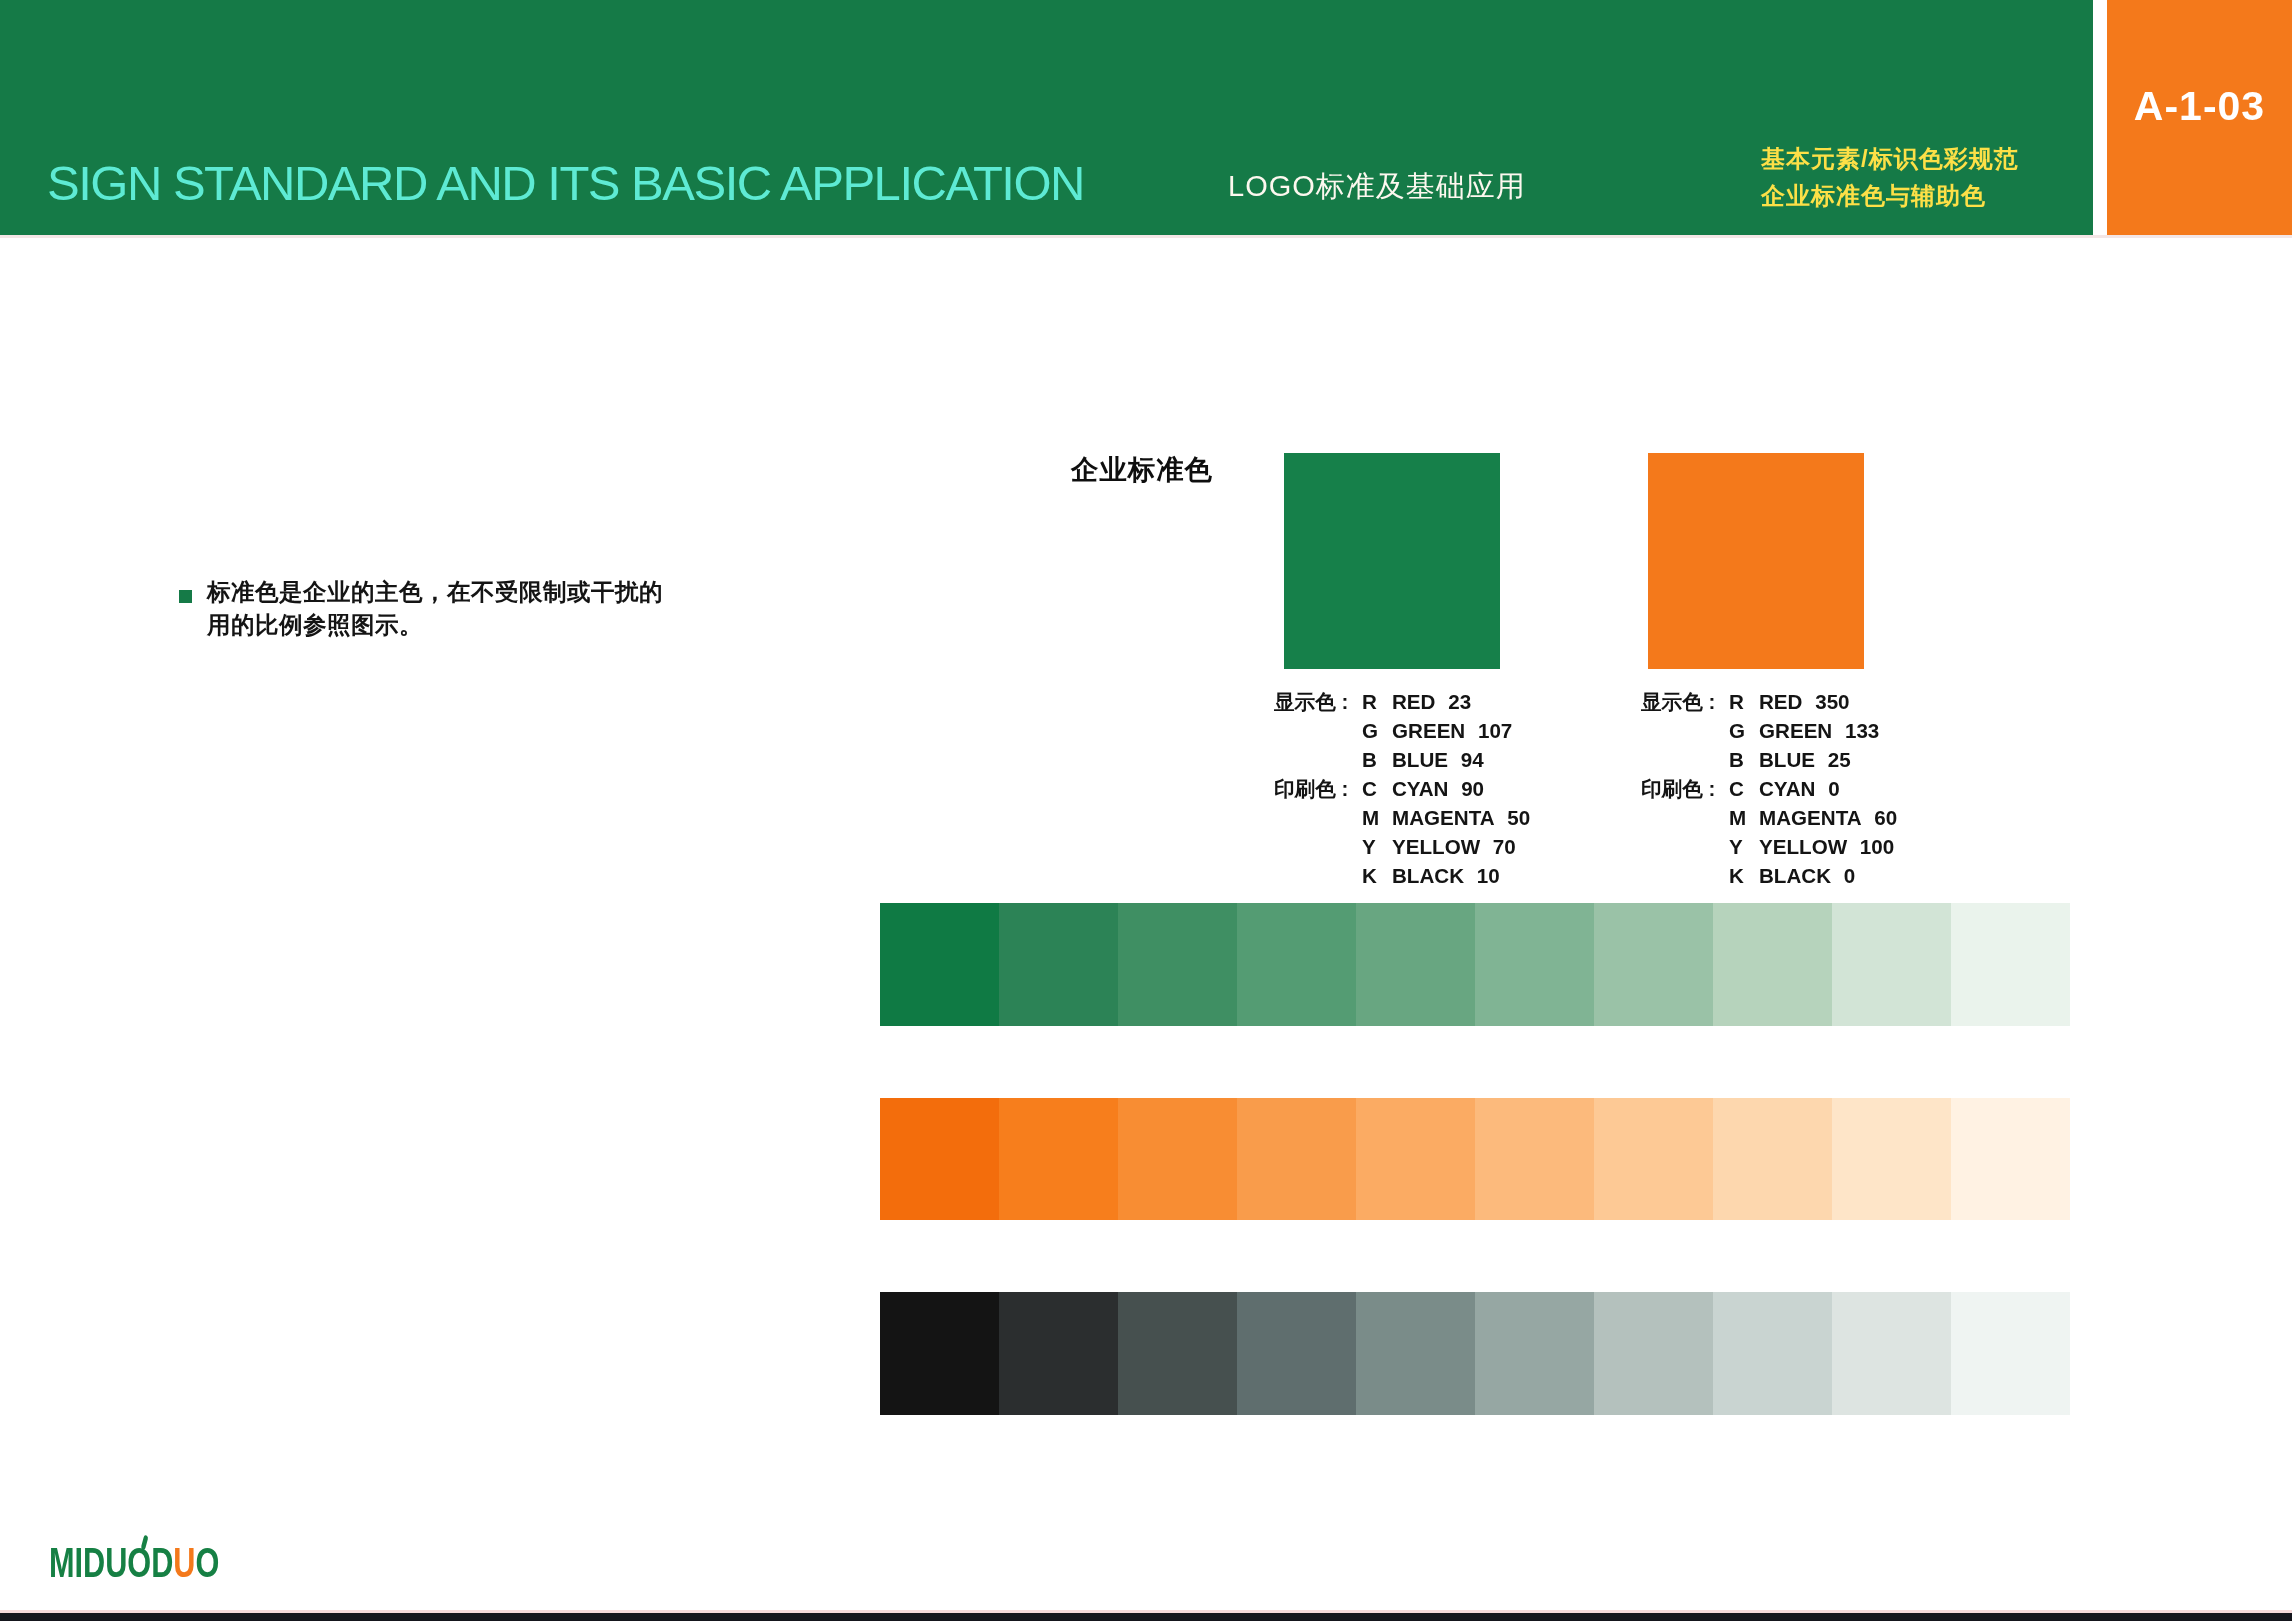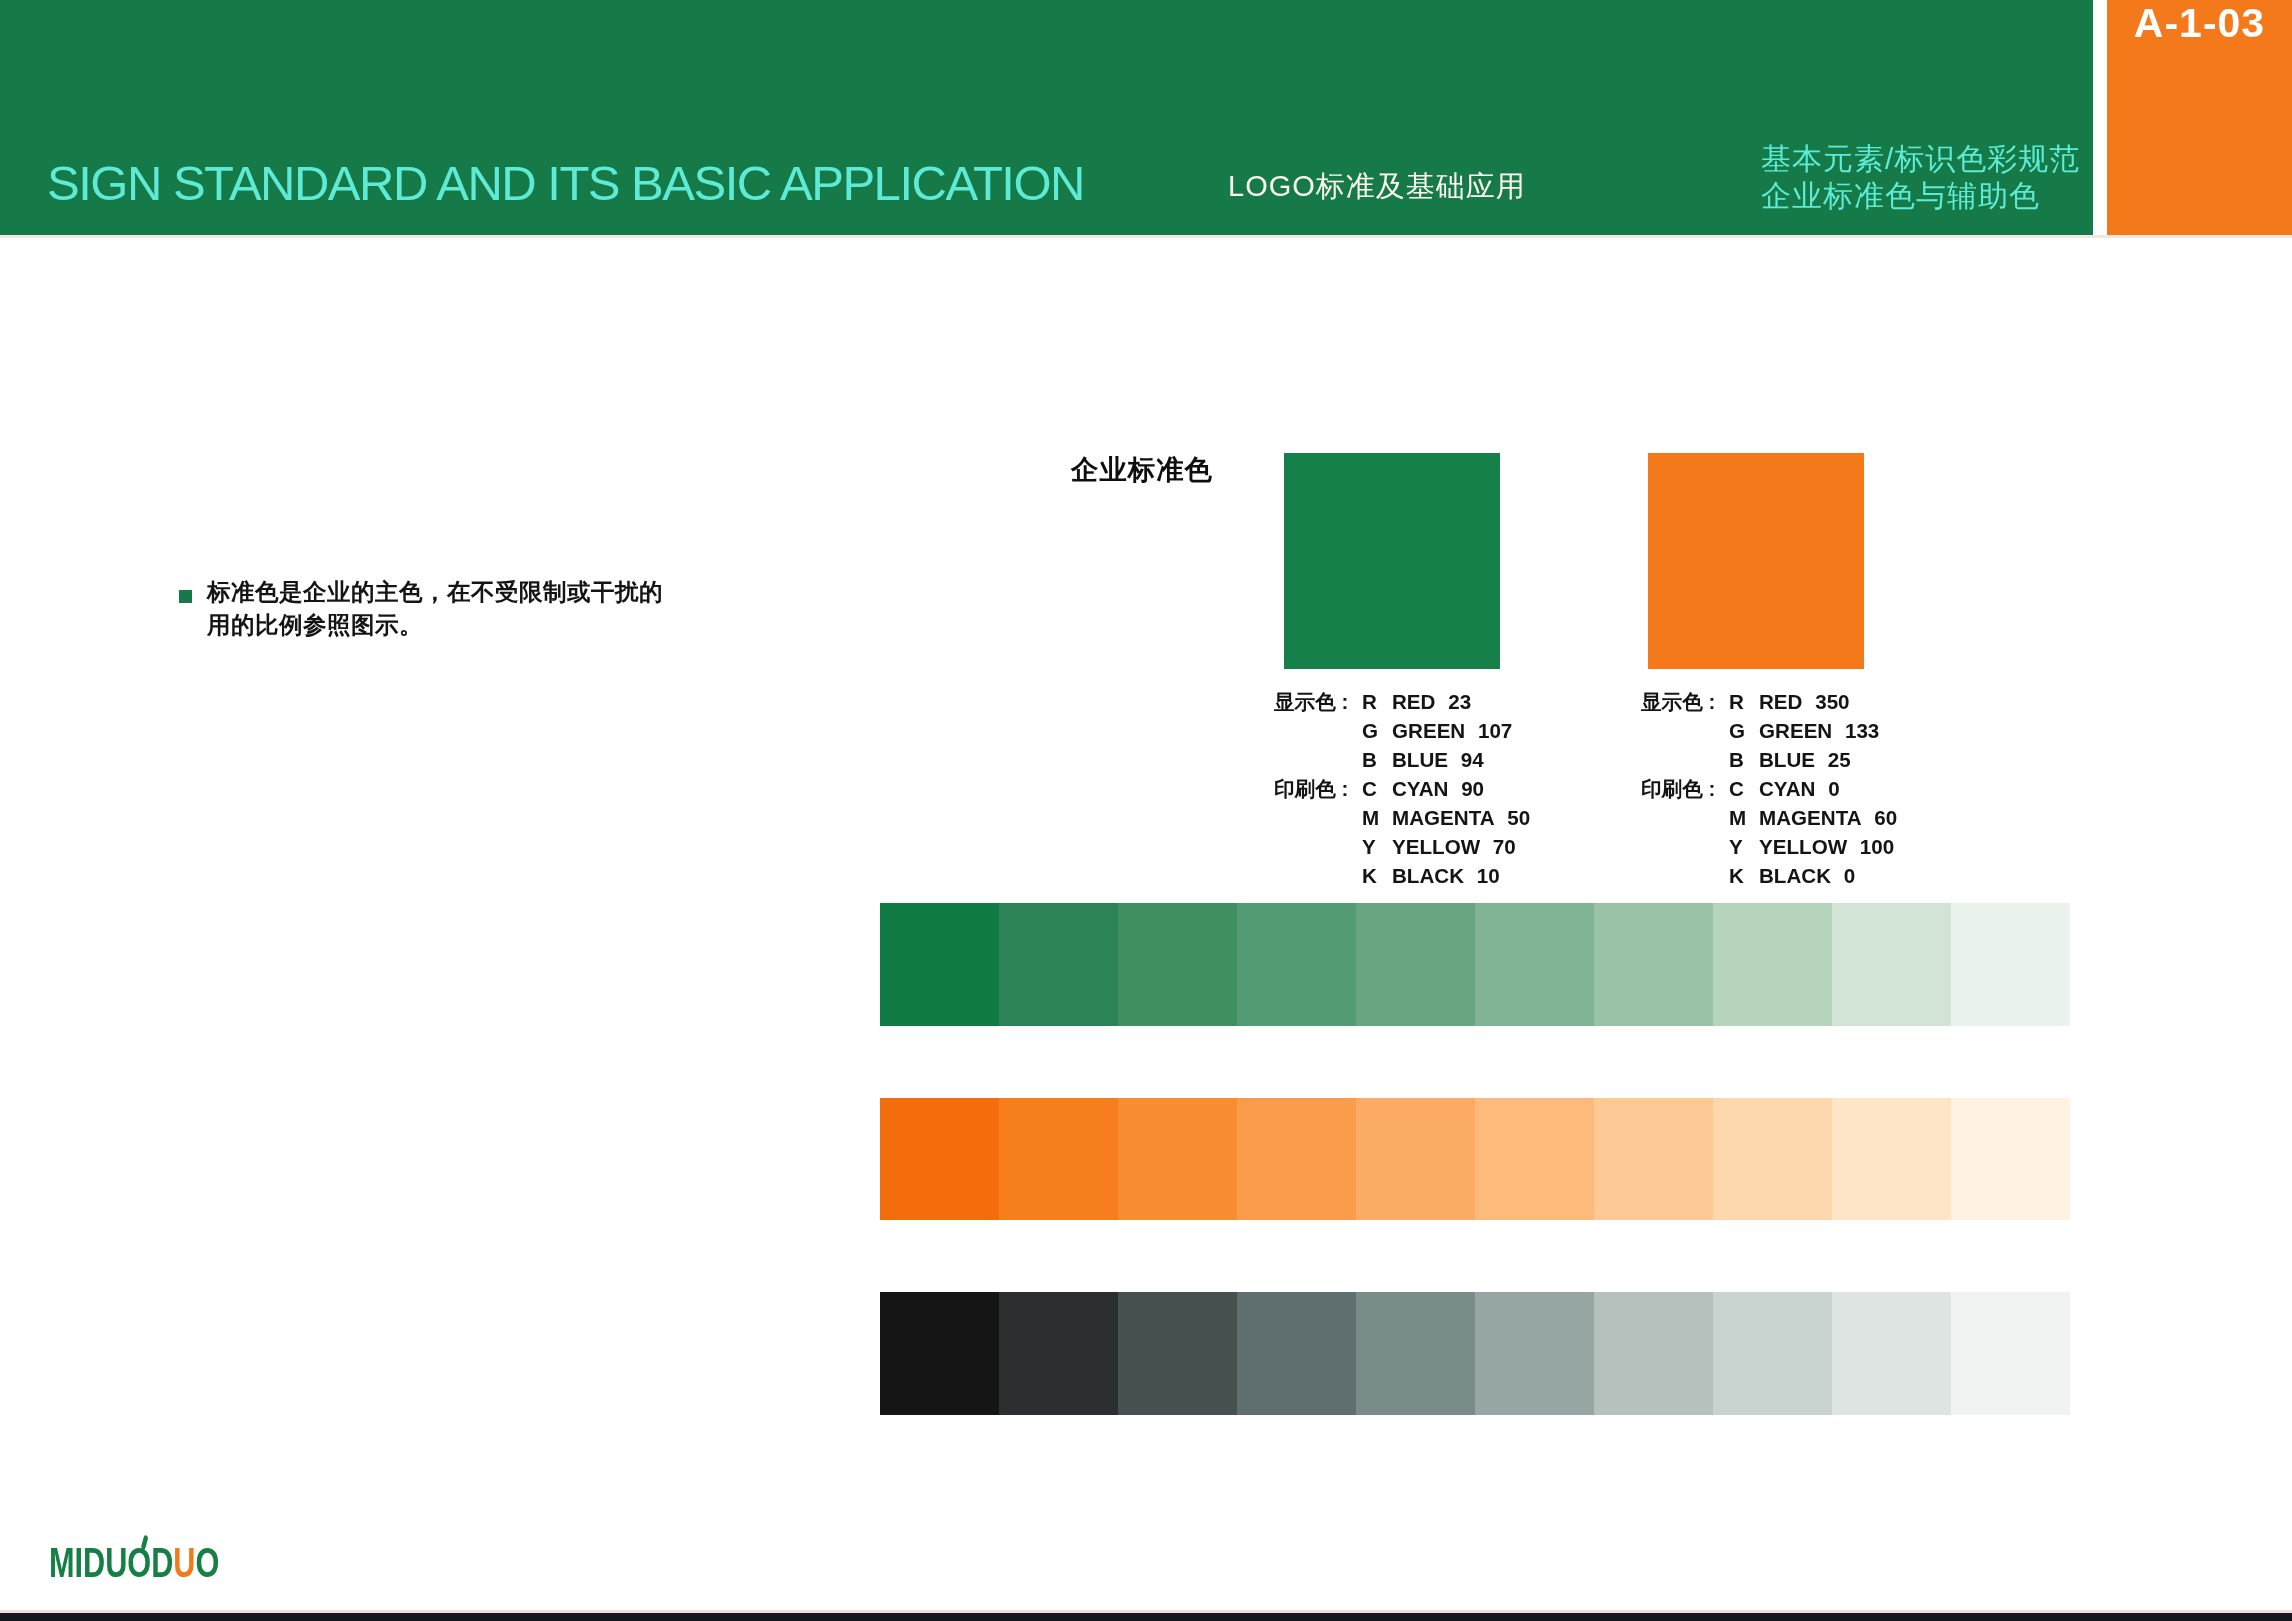--- a/index.html
+++ b/index.html
@@ -16,26 +16,26 @@
     font-size:49px; font-weight:normal; color:#5eead4; letter-spacing:-1.5px;
     white-space:nowrap;
   }
   .header-subtitle {
     position:absolute; left:1228px; top:167px;
     font-size:29px; font-weight:normal; color:#fdf8ef; letter-spacing:1px;
     white-space:nowrap;
   }
   .header-section {
     position:absolute; left:1761px; top:140px;
-    font-size:30px; font-weight:normal; color:#5eead4; line-height:37px;
+    font-size:24px; font-weight:bold; color:#fde047; line-height:37px;
     letter-spacing:1px; white-space:nowrap;
   }
   .code-tab {
     position:absolute; left:2107px; top:0; width:185px; height:235px;
-    display:flex; align-items:flex-start; justify-content:center;
+    display:flex; align-items:center; justify-content:center;
     padding-bottom:21.6px;
   }
   .code-tab span {
     font-size:41px; font-weight:bold; color:#ffffff; letter-spacing:1px;
   }
   .header-shadow { position:absolute; left:0; top:235px; width:2293px; height:2.9px; background:#f3e6e6; }
 
   
   .note-bullet { position:absolute; left:179px; top:590px; width:12.7px; height:12.7px; background:#157A47; }
   .note-text {

